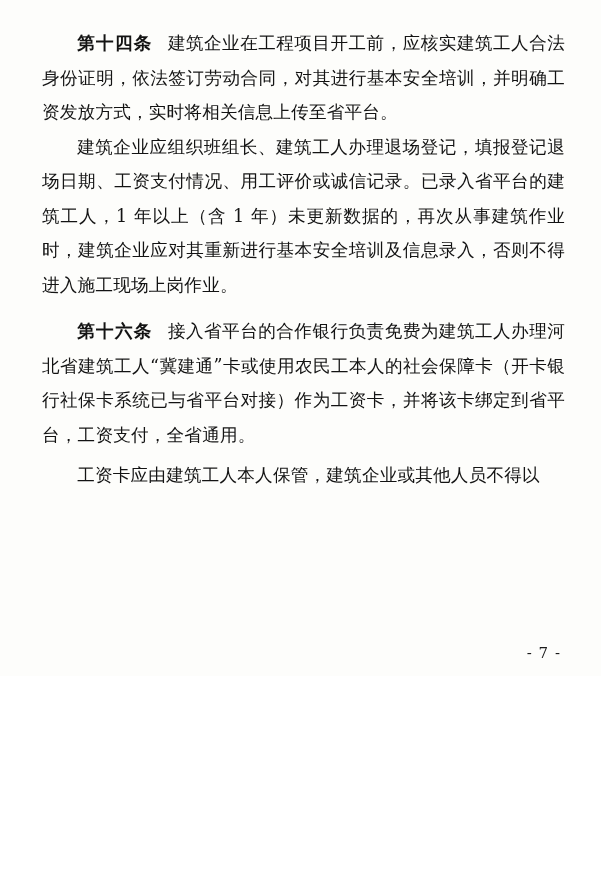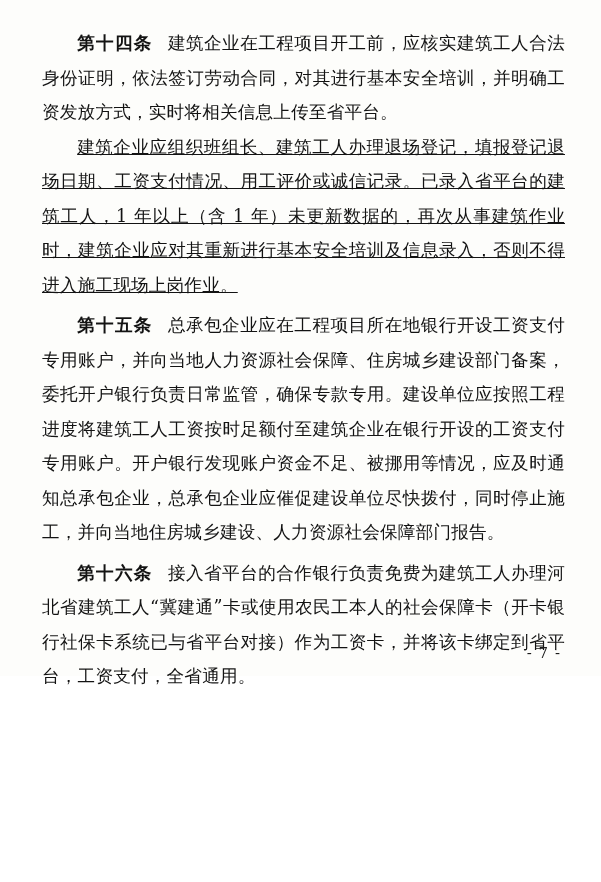--- a/index.html
+++ b/index.html
@@ -28,21 +28,20 @@
     text-align: justify;
     text-justify: inter-ideograph;
     letter-spacing: 0.2px;
   }
   .para {
     margin: 0 0 0 0;
     text-indent: 2em;
   }
   .para + .para {
     margin-top: 0px;
-    text-decoration: underline;
   }
   .gap {
     height: 6px;
   }
   .label {
     font-weight: bold;
     letter-spacing: 1px;
   }
   .label-sp {
     display: inline-block;
@@ -81,29 +80,29 @@
       <span class="label">第十四条</span><span class="label-sp"></span><span>建筑企业在工程项目开工前，应核实建筑工人合法身份证明，依法签订劳动合同，对其进行基本安全培训，并明确工资发放方式，实时将相关信息上传至省平台。</span>
     </p>
 
     <p class="para">
       <span>建筑企业应组织班组长、建筑工人办理退场登记，填报登记退场日期、工资支付情况、用工评价或诚信记录。已录入省平台的建筑工人，1 年以上（含 1 年）未更新数据的，再次从事建筑作业时，建筑企业应对其重新进行基本安全培训及信息录入，否则不得进入施工现场上岗作业。</span>
     </p>
 
     <div class="gap"></div>
 
 
-    <p class="para">
-      <span class="label">第十五条</span><span class="label-sp"></span><span>总承包企业应在工程项目所在地银行开设工资支付专用账户，并向当地人力资源社会保障、住房城乡建设部门备案，委托开户银行负责日常监管，确保专款专用。建设单位应按照工程进度将建筑工人工资按时足额付至建筑企业在银行开设的工资支付专用账户。开户银行发现账户资金不足、被挪用等情况，应及时通知总承包企业，总承包企业应催促建设单位尽快拨付，同时停止施工，并向当地住房城乡建设、人力资源社会保障部门报告。</span>
-    </p>
 
     <div class="gap"></div>
 
     <p class="para">
       <span class="label">第十六条</span><span class="label-sp"></span><span>接入省平台的合作银行负责免费为建筑工人办理河北省建筑工人“冀建通”卡或使用农民工本人的社会保障卡（开卡银行社保卡系统已与省平台对接）作为工资卡，并将该卡绑定到省平台，工资支付，全省通用。</span>
     </p>
 
     <div class="gap"></div>
 
+    <p class="para">
+      <span>工资卡应由建筑工人本人保管，建筑企业或其他人员不得以</span>
+    </p>
 
   </div>
 
   <div class="footer">- 7 -</div>
 </div>
 
 </body></html>

